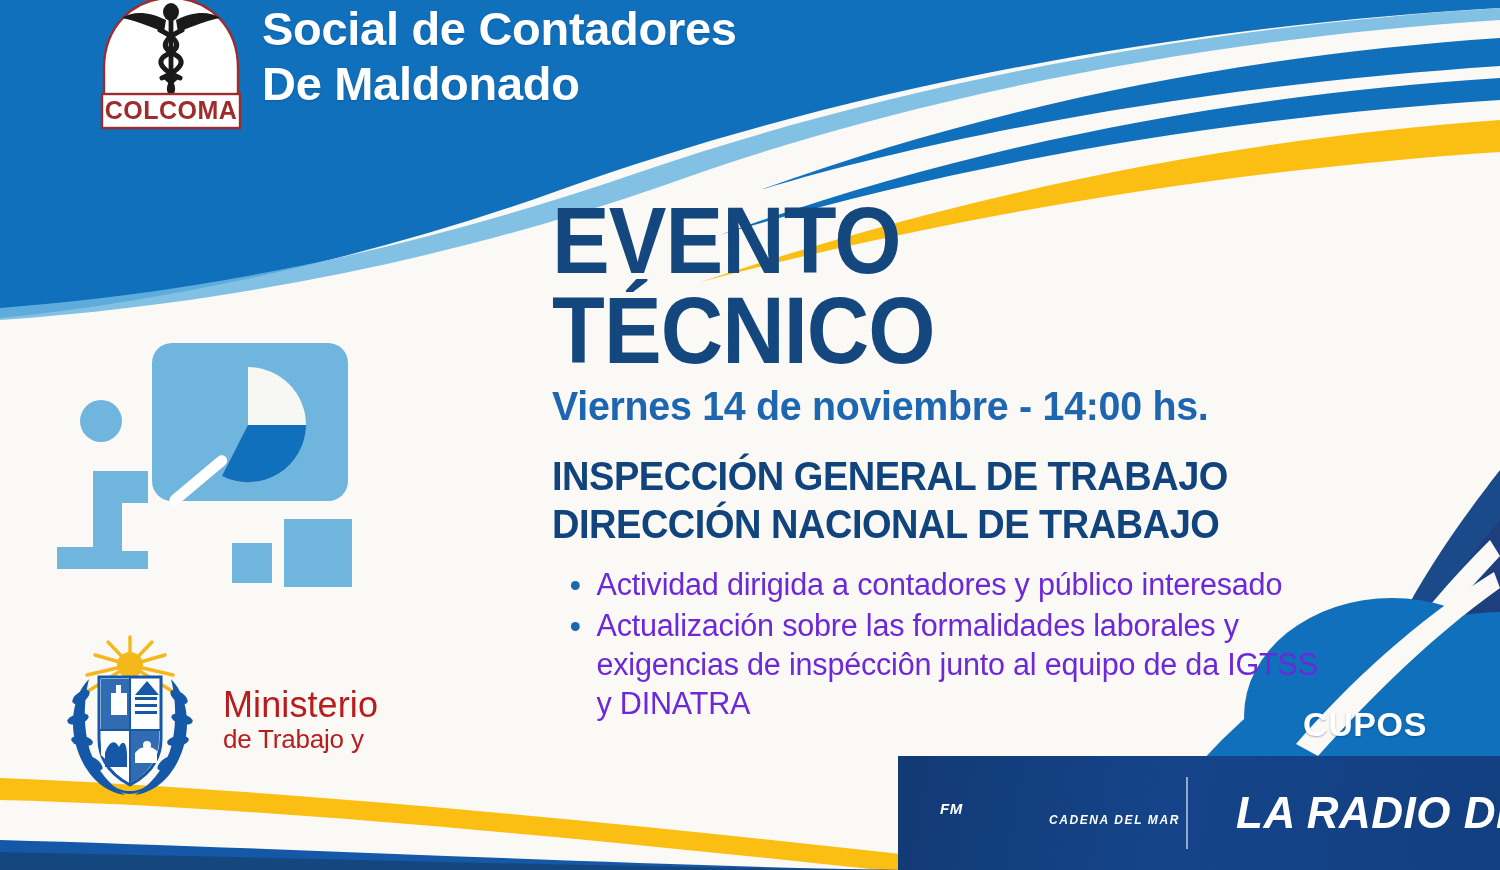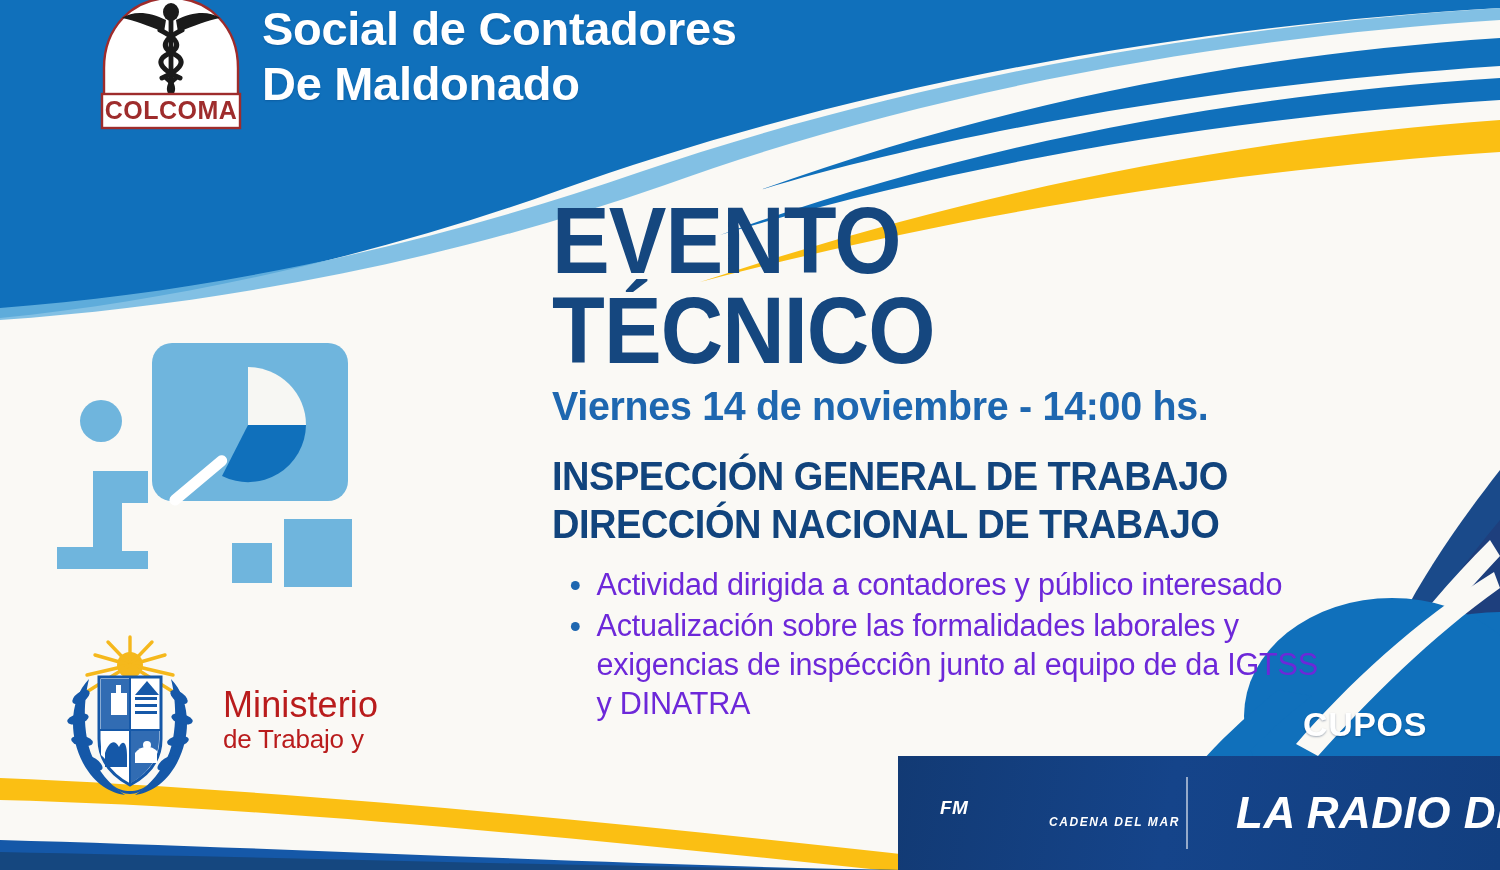--- a/index.html
+++ b/index.html
@@ -96,21 +96,21 @@
   
   .radio-banner{
     position:absolute;left:898px;top:756px;width:602px;height:114px;z-index:20;
     background:linear-gradient(100deg,#123a74 0%,#15448a 45%,#123f80 100%);
     display:flex;align-items:center;
   }
   .radio-logo{
     position:relative;width:250px;flex:none;padding-left:38px;color:#fff;
   }
   .radio-logo .fm{
-    font-size:19px;font-weight:700;font-style:italic;letter-spacing:.5px;
+    font-size:15px;font-weight:700;font-style:italic;letter-spacing:.5px;
     display:block;margin-left:4px;margin-bottom:-4px;
   }
   .radio-logo .freq{
     font-size:52px;font-weight:700;font-style:italic;letter-spacing:-1px;
     line-height:1;display:block;
   }
   .radio-logo .cadena{
     font-size:12px;font-weight:700;font-style:italic;letter-spacing:1.6px;
     display:block;text-align:right;padding-right:6px;margin-top:-2px;
   }

